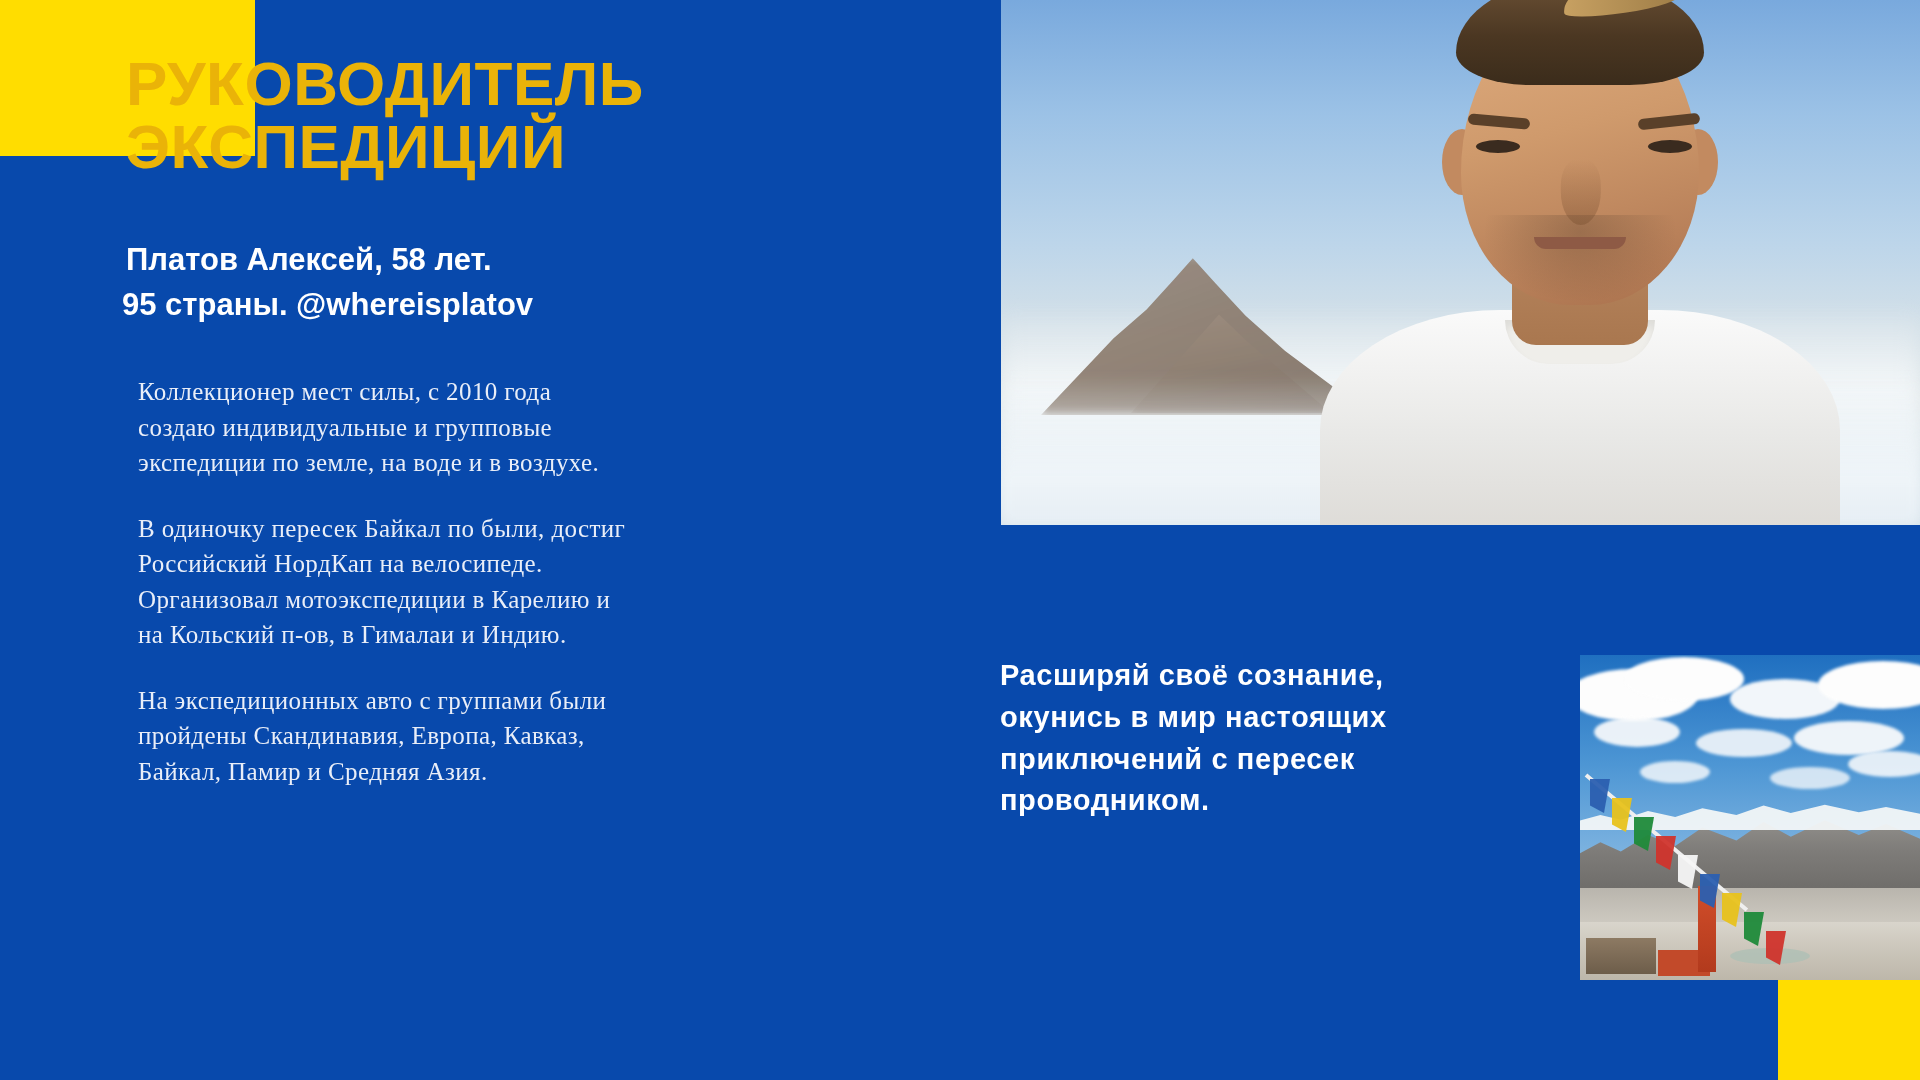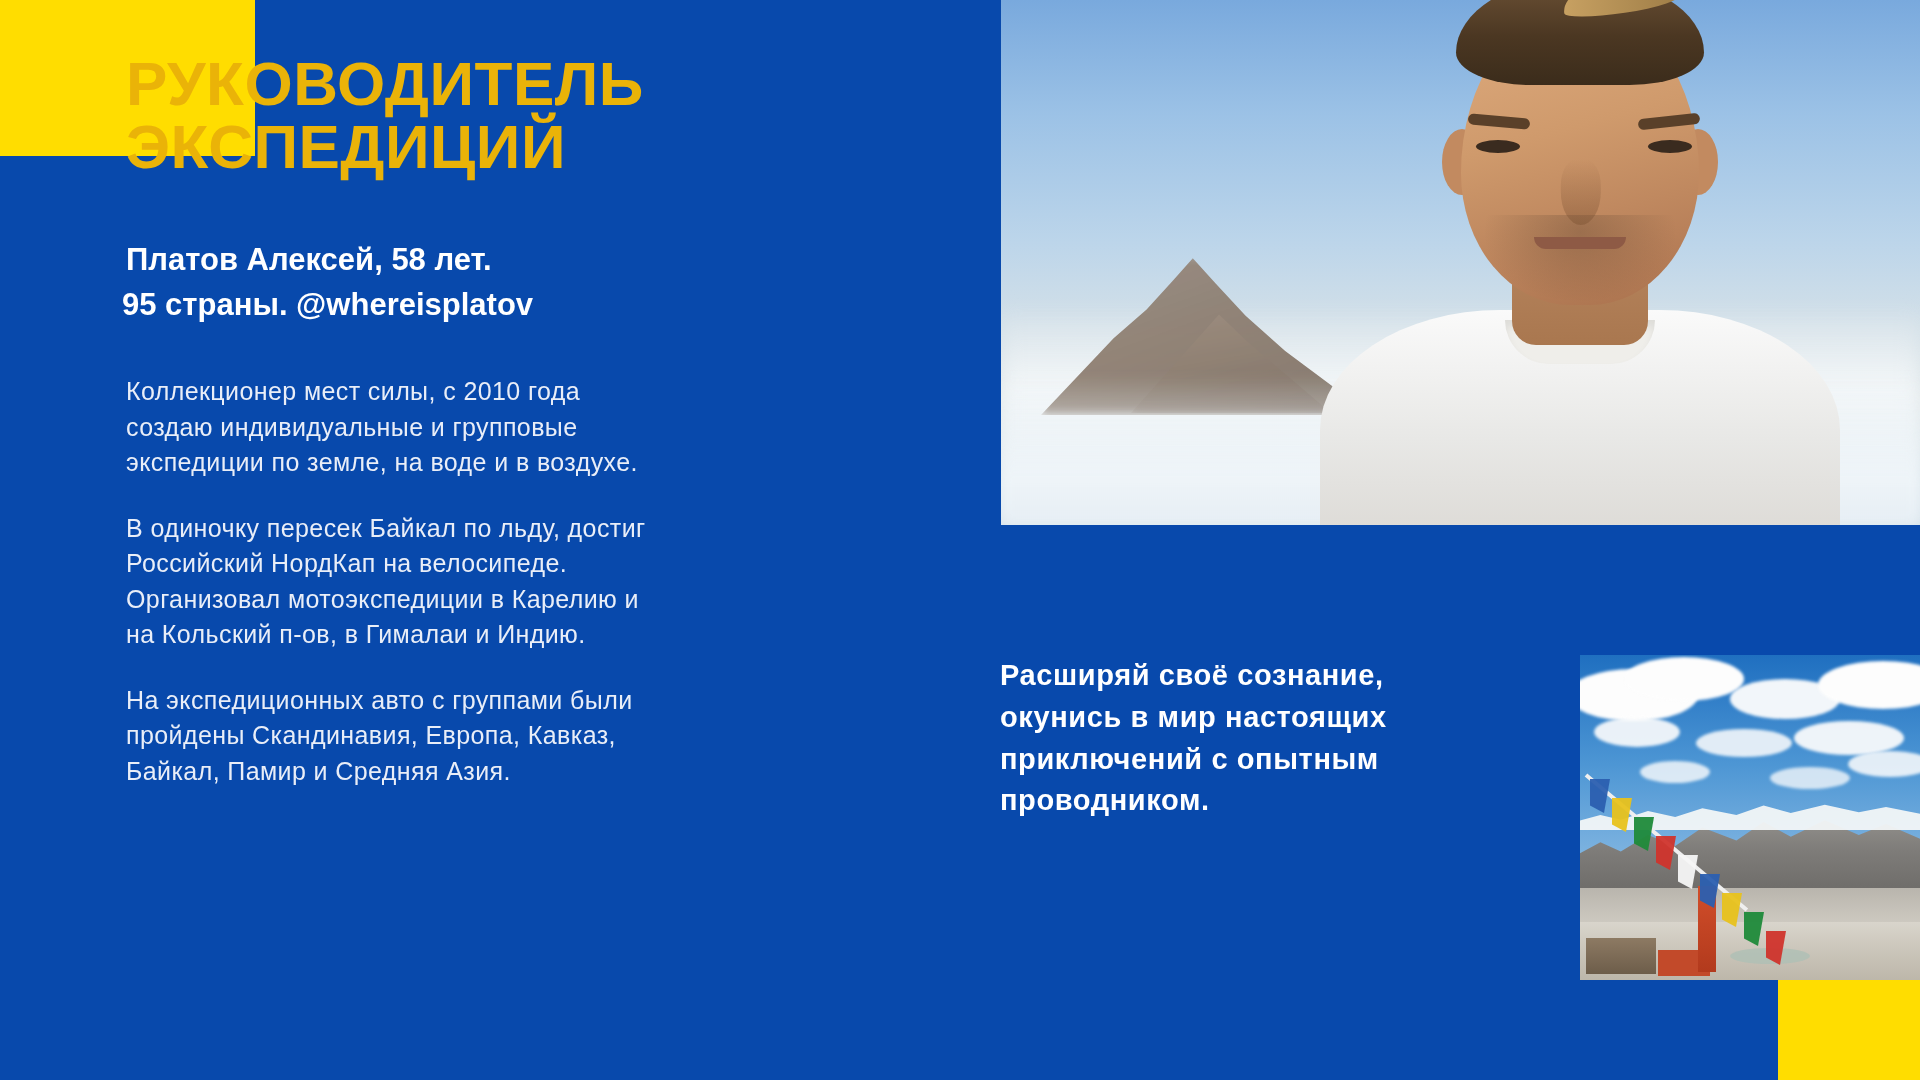--- a/index.html
+++ b/index.html
@@ -52,21 +52,21 @@
   .subtitle .line2{ margin-left:-4px; }
 
   .body-text{
     margin-top:46px;
     color:#e9eef8;
     font-size:25px;
     font-weight:400;
     line-height:1.42;
     letter-spacing:0.4px;
   }
-  .body-text p{ margin:0 0 30px 0; white-space:pre-line; }
+  .body-text p{ margin:0 0 30px 12px; white-space:pre-line;font-family:Liberation Serif, serif; }
   .body-text p:last-child{ margin-bottom:0; }
 
   
   .portrait{
     position:absolute;
     left:1001px; top:0;
     width:919px; height:525px;
     overflow:hidden;
     background:#bcd2ea;
   }
@@ -307,21 +307,21 @@
 
     <div class="subtitle">
       <div class="line1">Платов Алексей, 58 лет.</div>
       <div class="line2">95 страны. @whereisplatov</div>
     </div>
 
     <div class="body-text">
       <p>Коллекционер мест силы, с 2010 года
 создаю индивидуальные и групповые
 экспедиции по земле, на воде и в воздухе.</p>
-      <p>В одиночку пересек Байкал по льду, достиг
+      <p>В одиночку пересек Байкал по были, достиг
 Российский НордКап на велосипеде.
 Организовал мотоэкспедиции в Карелию и
 на Кольский п-ов, в Гималаи и Индию.</p>
       <p>На экспедиционных авто с группами были
 пройдены Скандинавия, Европа, Кавказ,
 Байкал, Памир и Средняя Азия.</p>
     </div>
   </div>
 
   <div class="portrait">
@@ -346,21 +346,21 @@
       <div class="eye-r"></div>
       <div class="brow-l"></div>
       <div class="brow-r"></div>
       <div class="hair"></div>
       <div class="hair-tuft"></div>
     </div>
   </div>
 
   <div class="tagline">Расширяй своё сознание,
 окунись в мир настоящих
-приключений с опытным
+приключений с пересек
 проводником.</div>
 
   <div class="small-photo">
     <div class="sp-sky"></div>
     <div class="cl c1"></div>
     <div class="cl c2"></div>
     <div class="cl c3"></div>
     <div class="cl c4"></div>
     <div class="cl c5"></div>
     <div class="cl c6"></div>

